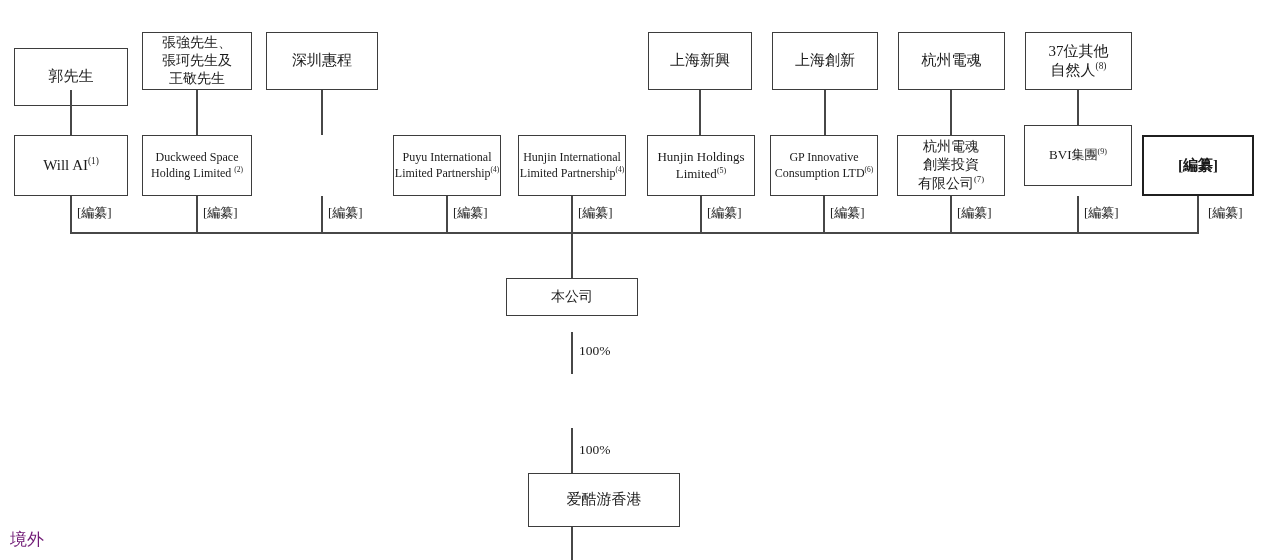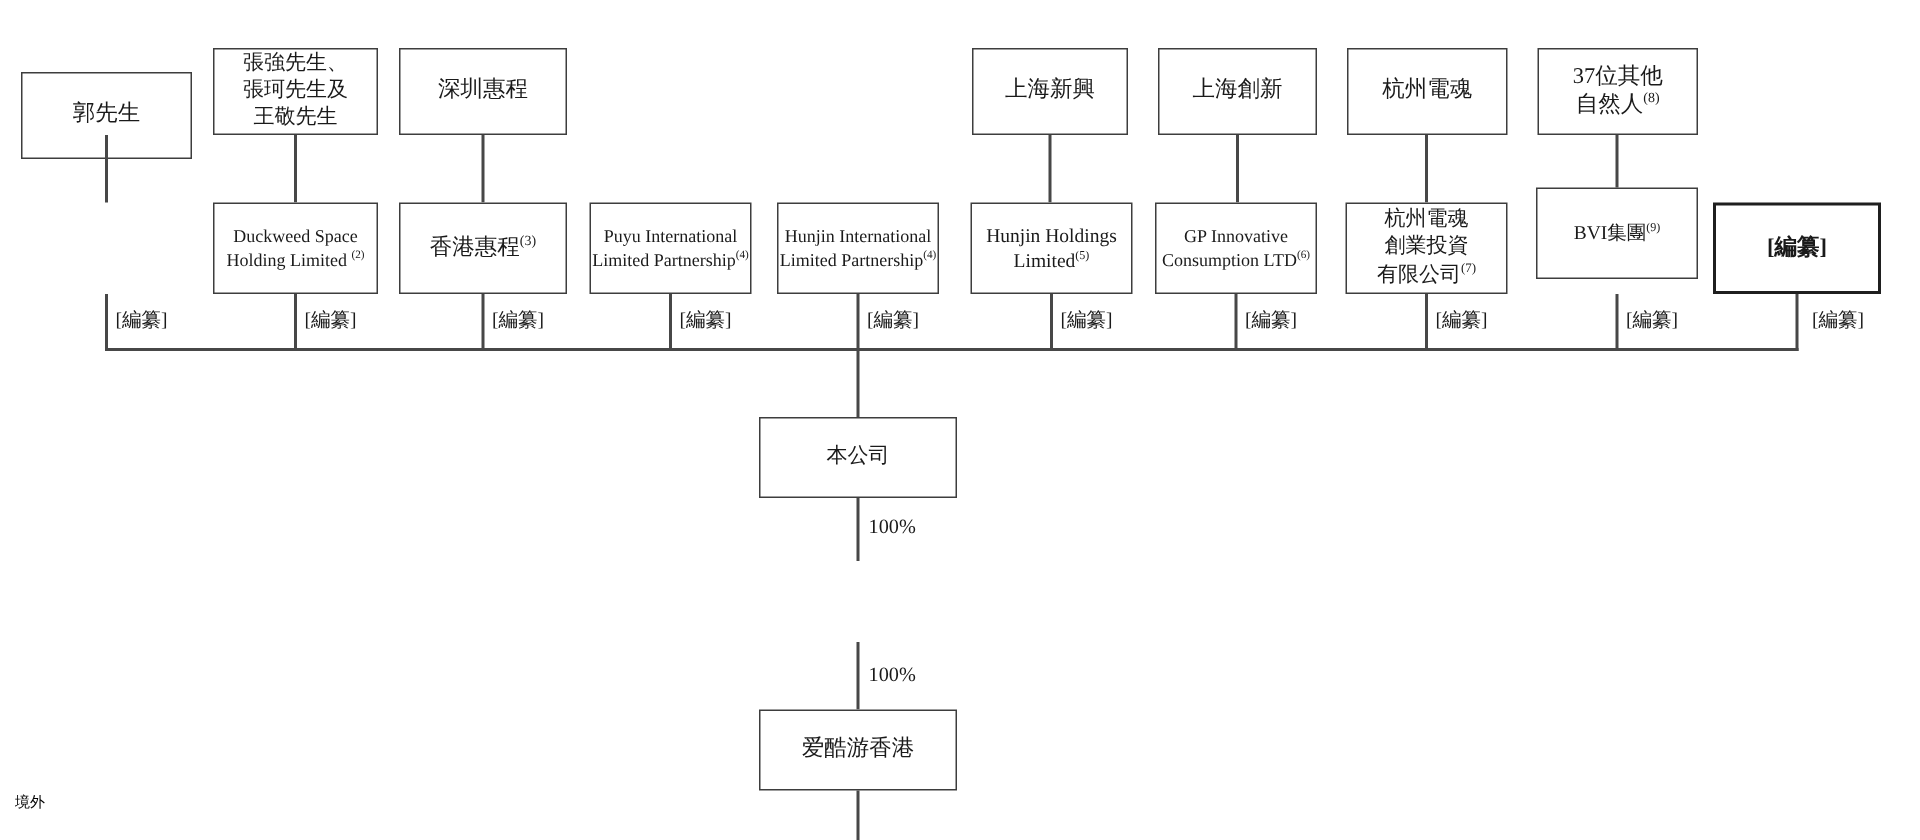--- a/index.html
+++ b/index.html
@@ -15,21 +15,21 @@
   .box .bt{white-space:pre-line;line-height:1.3;}
   .box sup{font-size:0.62em;line-height:0;}
   .bold-box{border-width:2px;border-color:#1f1f1f;font-weight:bold;}
   .f15{font-size:15px;} .f14{font-size:14px;} .f13{font-size:13px;}
   .f12{font-size:12px;justify-content:center;} .f11{font-size:12px;}
   .vline,.hline{position:absolute;background:#474747;}
   .vline{width:2px;}
   .hline{height:2px;}
   .lbl{position:absolute;font-size:13px;white-space:nowrap;color:#1a1a1a;}
   .pct{position:absolute;font-size:13.5px;white-space:nowrap;color:#1a1a1a;}
-  .region{position:absolute;font-size:10px;color:#000000;}
+  .region{position:absolute;font-size:17px;color:#701a75;}
 </style>
 </head>
 <body>
 
 <div id="canvas">
 
   <div class="box f15" style="left:14px;top:48px;width:114px;height:58px">
     <div class="bt"><span>郭先生</span><sup></sup></div>
   </div>
   <div class="box f15" style="left:266px;top:32px;width:112px;height:58px">
@@ -55,26 +55,26 @@
   </div>
 
   <div class="vline" style="left:70px;top:90px;height:45px"></div>
   <div class="vline" style="left:196px;top:90px;height:45px"></div>
   <div class="vline" style="left:321px;top:90px;height:45px"></div>
   <div class="vline" style="left:699px;top:90px;height:45px"></div>
   <div class="vline" style="left:824px;top:90px;height:45px"></div>
   <div class="vline" style="left:950px;top:90px;height:45px"></div>
   <div class="vline" style="left:1077px;top:90px;height:45px"></div>
 
+  <div class="box f15" style="left:14px;top:135px;width:114px;height:61px">
+    <div class="bt"><span>Will AI</span><sup>(1)</sup></div>
+  </div>
   <div class="box f12" style="left:142px;top:135px;width:110px;height:61px">
     <div class="bt"><span>Duckweed Space
 Holding Limited </span><sup>(2)</sup></div>
-  </div>
-  <div class="box f15" style="left:266px;top:135px;width:112px;height:61px">
-    <div class="bt"><span>香港惠程</span><sup>(3)</sup></div>
   </div>
   <div class="box f11" style="left:393px;top:135px;width:108px;height:61px">
     <div class="bt"><span>Puyu International
 Limited Partnership</span><sup>(4)</sup></div>
   </div>
   <div class="box f11" style="left:518px;top:135px;width:108px;height:61px">
     <div class="bt"><span>Hunjin International
 Limited Partnership</span><sup>(4)</sup></div>
   </div>
   <div class="box f13" style="left:647px;top:135px;width:108px;height:61px">
@@ -116,32 +116,32 @@
   <div class="lbl" style="left:707px;top:204px">[編纂]</div>
   <div class="lbl" style="left:830px;top:204px">[編纂]</div>
   <div class="lbl" style="left:957px;top:204px">[編纂]</div>
   <div class="lbl" style="left:1084px;top:204px">[編纂]</div>
   <div class="lbl" style="left:1208px;top:204px">[編纂]</div>
 
   <div class="hline" style="left:70px;top:232px;width:1129px"></div>
 
   <div class="vline" style="left:571px;top:232px;height:46px"></div>
 
-  <div class="box f14" style="left:506px;top:278px;width:132px;height:54px">
+  <div class="box f14" style="left:506px;top:278px;width:132px;height:38px">
     <div class="bt"><span>本公司</span></div>
   </div>
 
   <div class="vline" style="left:571px;top:332px;height:42px"></div>
   <div class="pct" style="left:579px;top:343px">100%</div>
 
 
   <div class="vline" style="left:571px;top:428px;height:45px"></div>
   <div class="pct" style="left:579px;top:442px">100%</div>
 
-  <div class="box f15" style="left:506px;top:473px;width:132px;height:54px">
+  <div class="box f15" style="left:528px;top:473px;width:152px;height:54px">
     <div class="bt"><span>爱酷游香港</span></div>
   </div>
 
   <div class="vline" style="left:571px;top:527px;height:33px"></div>
 
   <div class="region" style="left:10px;top:528px">境外</div>
 
 </div>
 
 </body></html>

